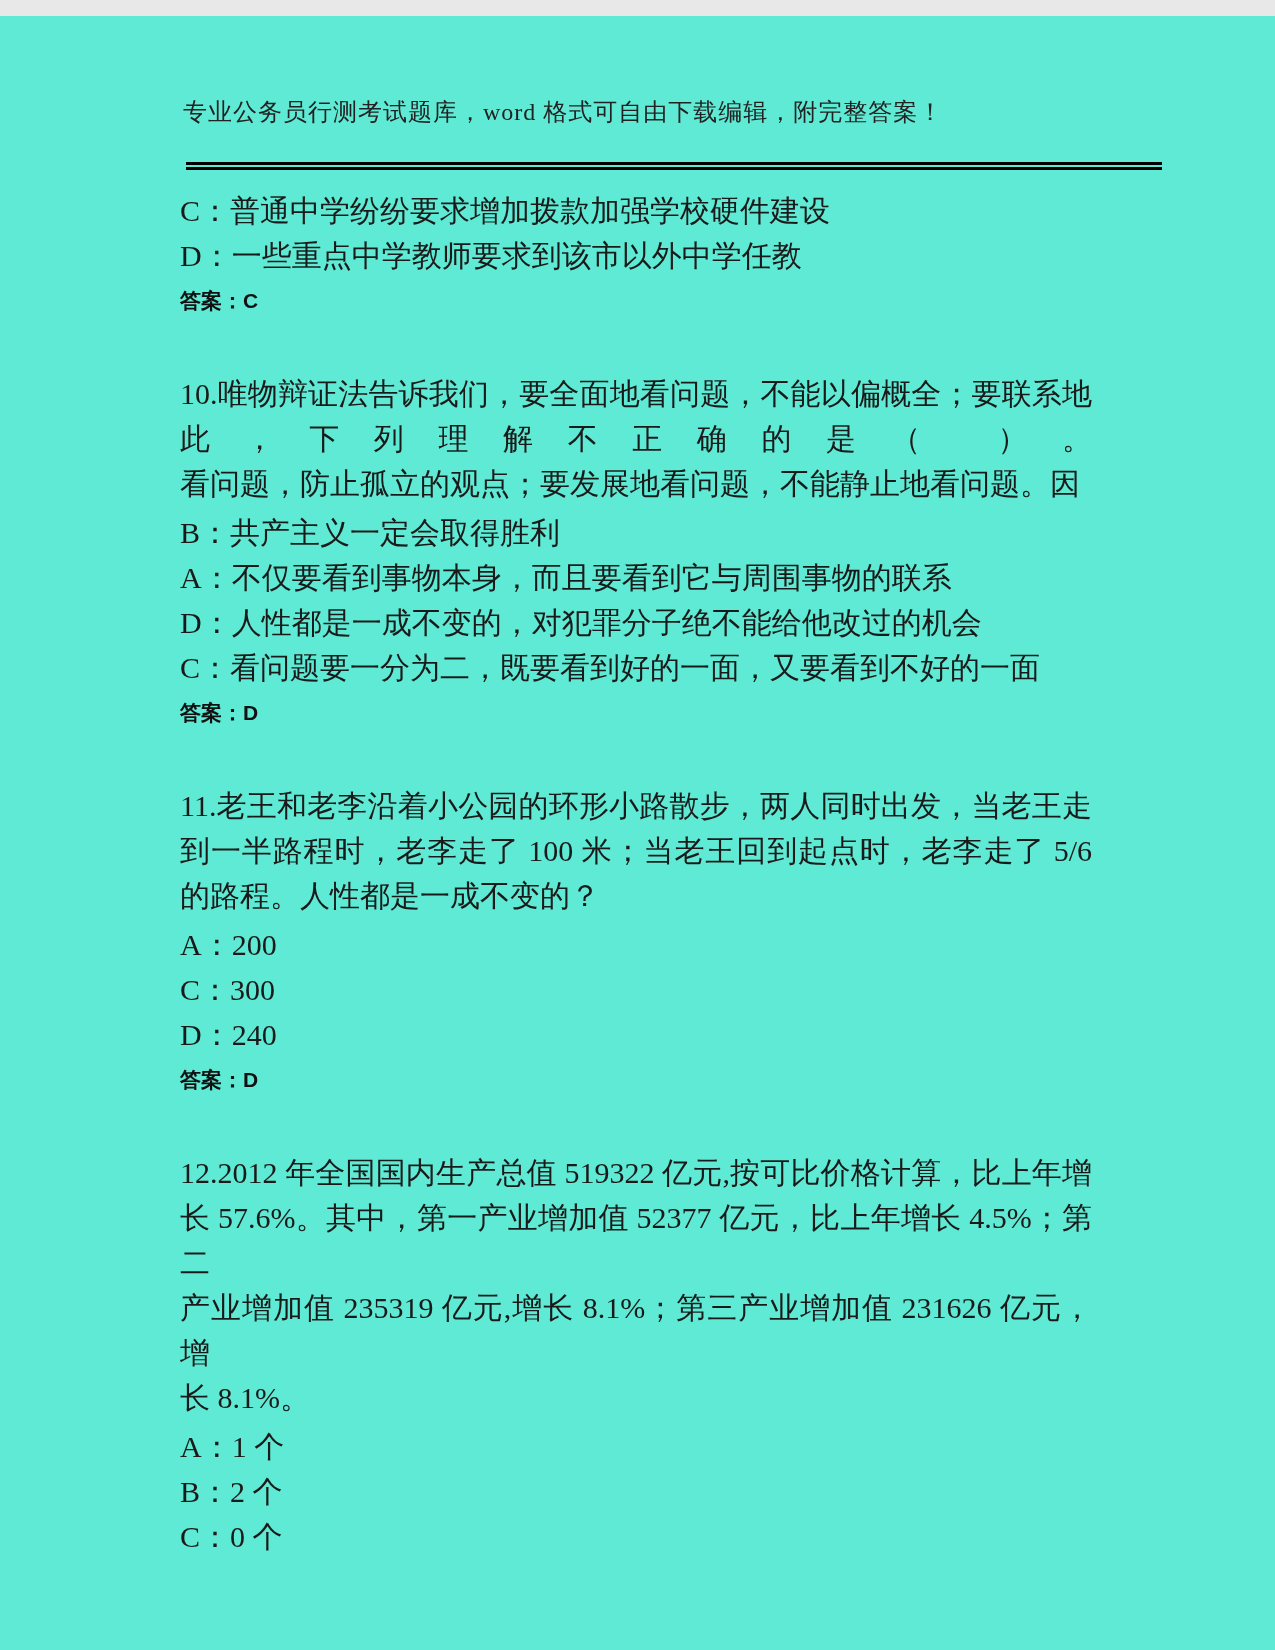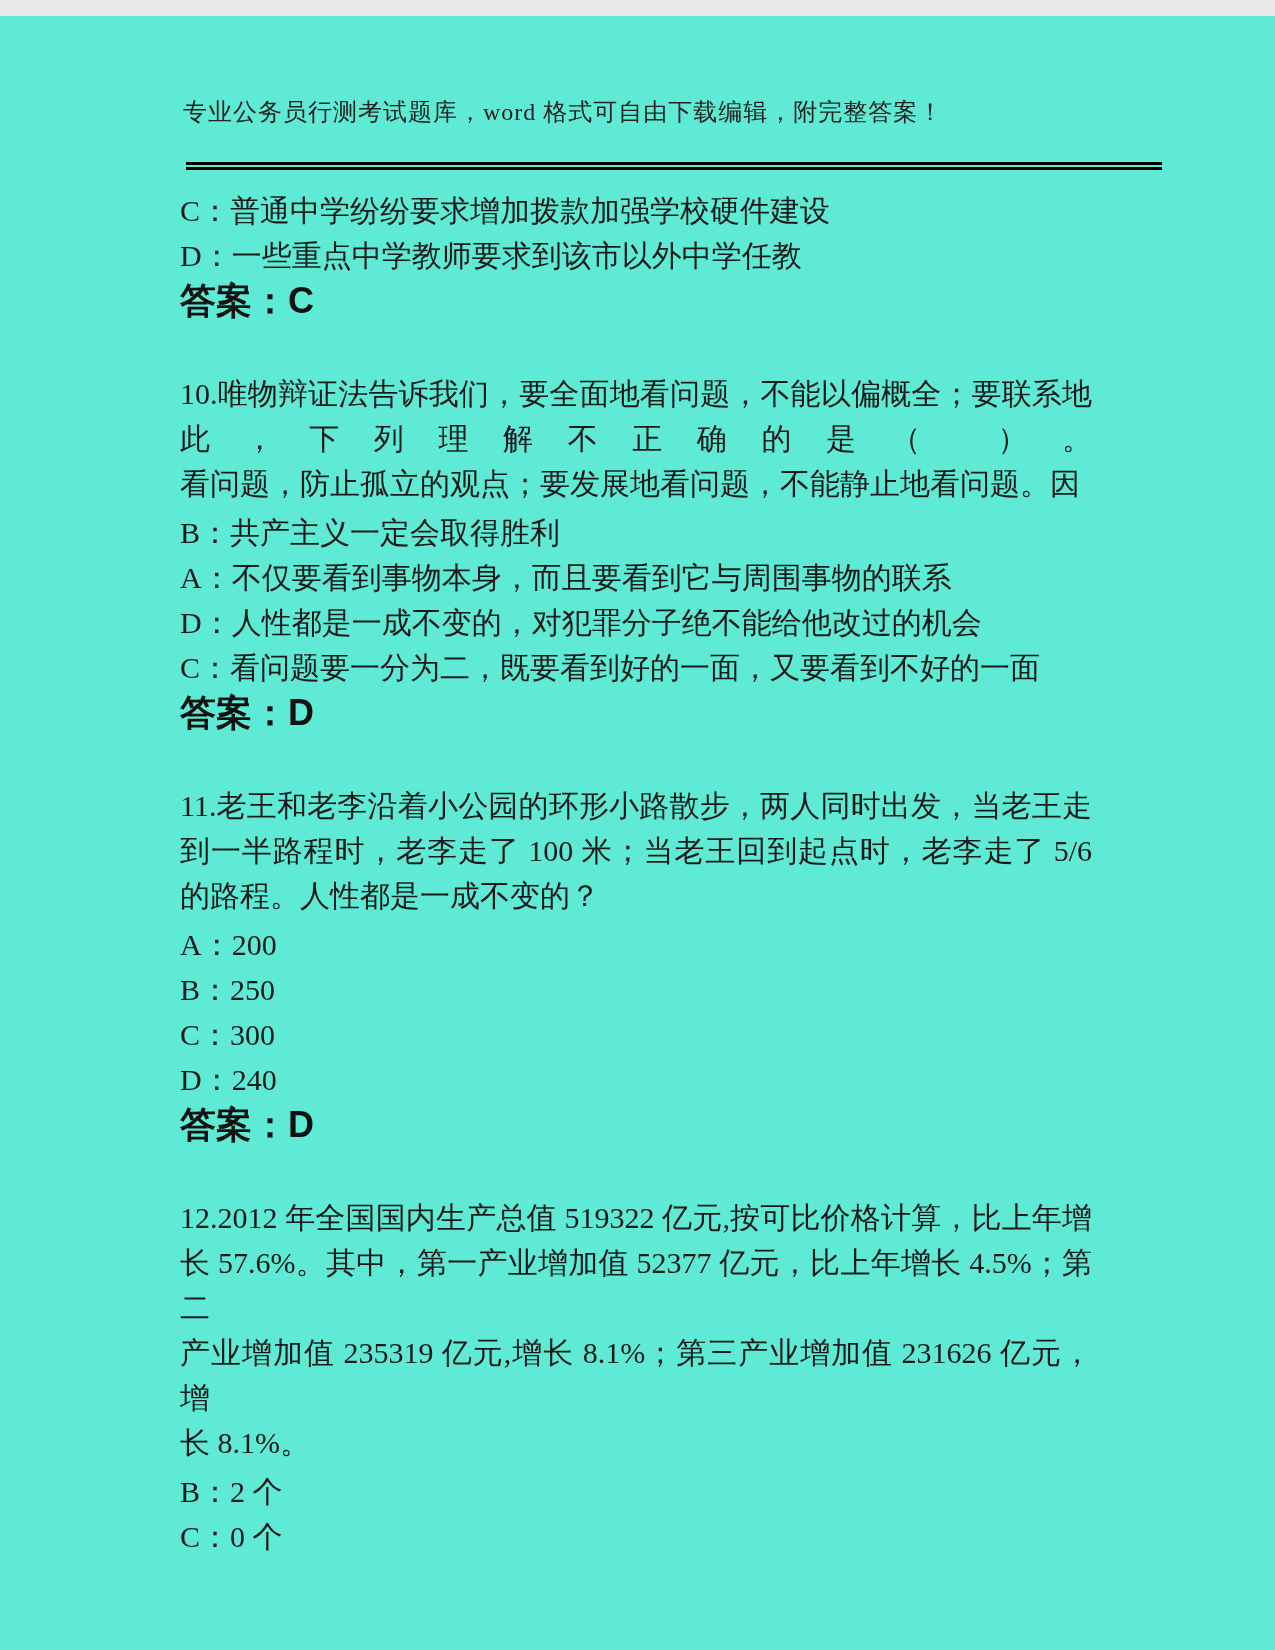--- a/index.html
+++ b/index.html
@@ -41,21 +41,21 @@
   }
   .block { margin: 0; }
   .kind-stem { margin-top: 48px; }
   .kind-stem + .kind-option { margin-top: 4px; }
   .kind-stem .line { text-align: justify; text-align-last: justify; }
   .kind-stem .line:last-child { text-align: justify; text-align-last: left; }
   .kind-option .line, .kind-answer .line { text-align: left; white-space: nowrap; }
   .kind-answer {
     font-family: "Liberation Sans", "DejaVu Sans", sans-serif;
     font-weight: bold;
-    font-size: 36px;
+    font-size: 21px;
     color: #111;
   }
 </style>
 </head>
 <body>
 
 <div class="page">
   <div class="header-text">专业公务员行测考试题库，word 格式可自由下载编辑，附完整答案！</div>
   <div class="header-rule"></div>
   <main class="content" id="content">
@@ -90,37 +90,37 @@
       </div>
       <div class="block kind-stem">
         <div class="line">11.老王和老李沿着小公园的环形小路散步，两人同时出发，当老王走</div>
         <div class="line">到一半路程时，老李走了 100 米；当老王回到起点时，老李走了 5/6</div>
         <div class="line">的路程。人性都是一成不变的？</div>
       </div>
       <div class="block kind-option">
         <div class="line">A：200</div>
       </div>
       <div class="block kind-option">
-        <div class="line">B：250</div>
-      </div>
-      <div class="block kind-option">
         <div class="line">C：300</div>
       </div>
       <div class="block kind-option">
         <div class="line">D：240</div>
       </div>
       <div class="block kind-answer">
         <div class="line">答案：D</div>
       </div>
       <div class="block kind-stem">
         <div class="line">12.2012 年全国国内生产总值 519322 亿元,按可比价格计算，比上年增</div>
         <div class="line">长 57.6%。其中，第一产业增加值 52377 亿元，比上年增长 4.5%；第二</div>
         <div class="line">产业增加值 235319 亿元,增长 8.1%；第三产业增加值 231626 亿元，增</div>
         <div class="line">长 8.1%。</div>
       </div>
       <div class="block kind-option">
+        <div class="line">A：1 个</div>
+      </div>
+      <div class="block kind-option">
         <div class="line">B：2 个</div>
       </div>
       <div class="block kind-option">
         <div class="line">C：0 个</div>
       </div>
     </main>
 </div>
 
 </body></html>

